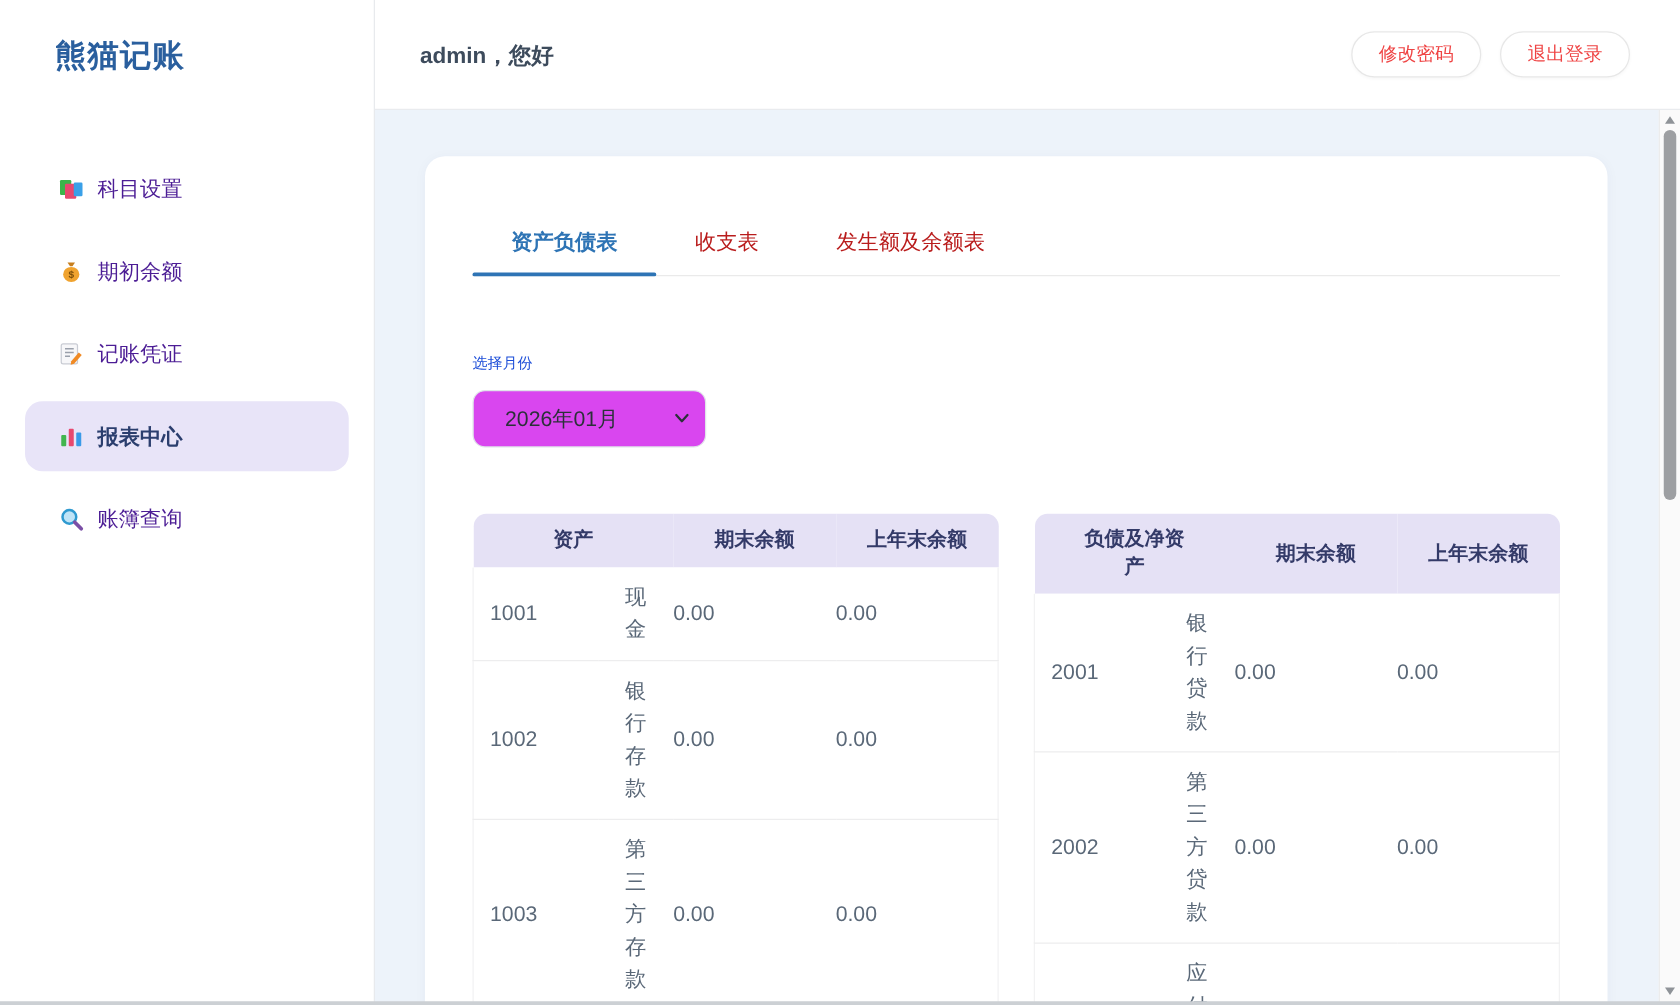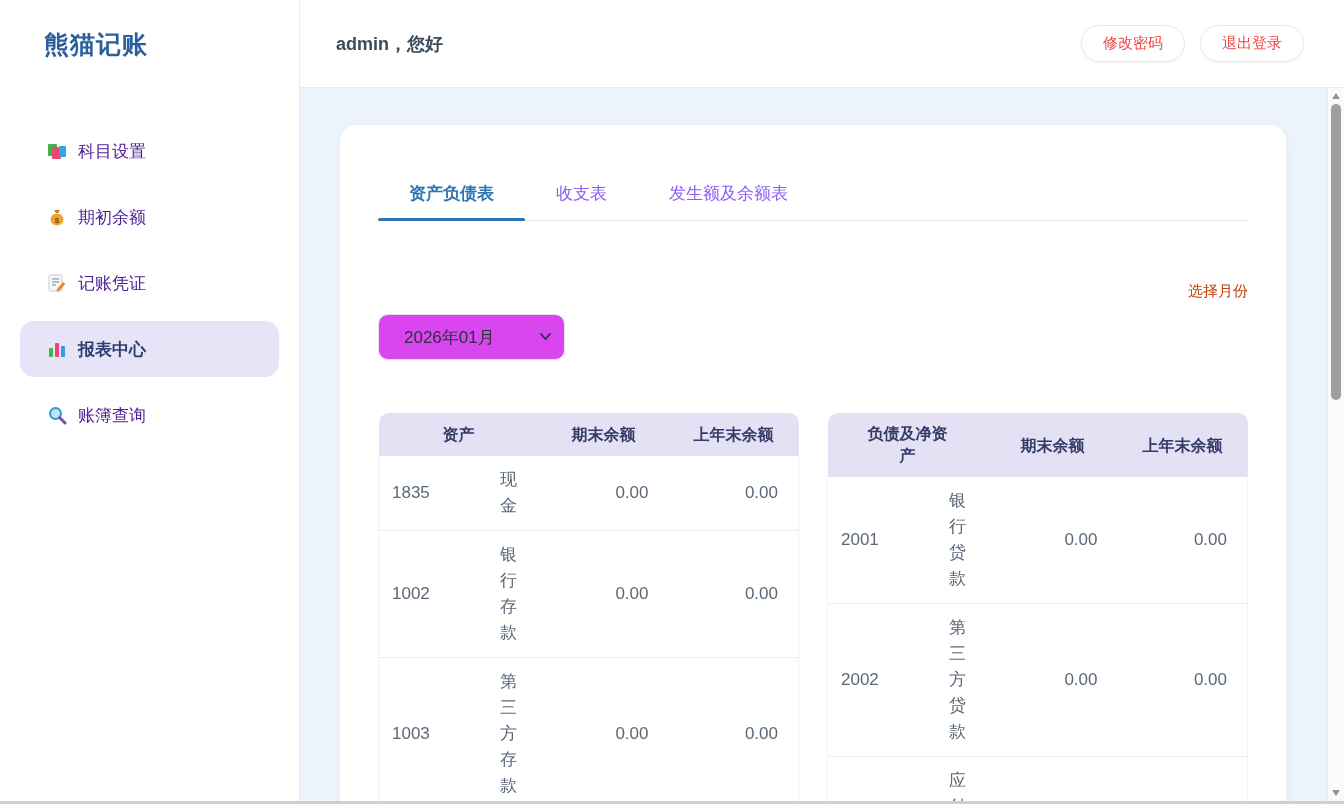--- a/index.html
+++ b/index.html
@@ -27,38 +27,38 @@
   .nav-icon{width:20px;height:20px;flex:0 0 20px;}
   
   .main-header{position:absolute;left:300px;top:0;width:1044px;height:88px;background:#fff;border-bottom:1px solid #e9ebee;display:flex;align-items:center;padding:0 40px 0 36px;}
   .greeting{font-size:18px;font-weight:bold;color:#3d4b5c;}
   .header-actions{margin-left:auto;display:flex;gap:15px;}
   .pill-btn{padding:0 21px;height:37px;border:1px solid #e7e7e7;border-radius:19px;background:#fff;color:#ef4444;font-size:15px;font-family:inherit;box-shadow:0 1px 3px rgba(0,0,0,0.04);cursor:pointer;text-align:center;}
   
   .content{position:absolute;left:300px;top:88px;width:1044px;height:716px;background:var(--content-bg);overflow:hidden;}
   .card{position:absolute;left:40px;top:37px;width:946px;height:860px;background:#fff;border-radius:16px;box-shadow:0 2px 10px rgba(40,60,100,0.04);padding:0 38px;}
   .tabs{display:flex;margin-top:44px;border-bottom:1px solid #eaeaea;}
-  .tab{padding:14px 31px 15px;font-size:17px;line-height:22px;color:#8b5cf6;cursor:pointer;position:relative;white-space:nowrap;}
+  .tab{padding:14px 31px 15px;font-size:17px;line-height:22px;color:#b91c1c;cursor:pointer;position:relative;white-space:nowrap;}
   .tab.active{color:var(--accent);font-weight:bold;}
   .tab.active::after{content:"";position:absolute;left:0;right:0;bottom:-1px;height:3px;background:var(--accent);border-radius:2px;}
   .filter{margin-top:61px;}
-  .filter-label{font-size:15px;color:#c2410c;text-align:right;}
+  .filter-label{font-size:12px;color:#1d4ed8;}
   .select-wrap{position:relative;width:187px;height:46px;margin-top:13px;}
   .month-select{width:100%;height:100%;appearance:none;-webkit-appearance:none;-moz-appearance:none;border:1px solid #e0e4e9;border-radius:10px;background:#d946ef;font-size:17px;color:#2b3139;padding:0 40px 0 25px;font-family:inherit;cursor:pointer;}
   .chevron{position:absolute;right:13px;top:16px;pointer-events:none;}
   
   .tables{display:flex;gap:28px;margin-top:53px;align-items:flex-start;}
   table{width:420px;border-collapse:collapse;table-layout:fixed;}
   thead th{background:var(--lavender);color:var(--navy);font-size:16px;font-weight:bold;padding:10px 4px;line-height:23px;text-align:center;vertical-align:middle;}
   thead th:first-child{border-top-left-radius:10px;}
   thead th:last-child{border-top-right-radius:10px;}
   .th-wrap{display:inline-block;max-width:92px;line-height:22px;}
   tbody td{border-bottom:1px solid #ededee;color:var(--body-text);font-size:17px;padding:11px 0;vertical-align:middle;background:#fff;}
   tbody td.code{border-left:1px solid #f2f2f3;padding-left:13px;text-align:left;}
-  tbody td.num{text-align:right;padding-right:20px;}
+  tbody td.num{padding-right:20px;}
   tbody td.num.prev{border-right:1px solid #f2f2f3;}
   .vname{width:19px;margin:0 auto;line-height:26px;word-break:break-all;text-align:center;}
   
   .scrollbar{position:absolute;right:0;top:88px;width:17px;height:716px;background:#fafafa;border-left:1px solid #ececec;}
   .sb-arrow{position:absolute;left:4px;width:0;height:0;border-left:4px solid transparent;border-right:4px solid transparent;}
   .sb-up{top:5px;border-bottom:6px solid #8f9398;}
   .sb-down{bottom:8px;border-top:6px solid #8f9398;}
   .sb-thumb{position:absolute;left:3px;top:16px;width:10px;height:296px;background:#9d9fa2;border-radius:6px;cursor:pointer;}
   .bottom-edge{position:absolute;left:0;bottom:0;width:1344px;height:3px;background:#ccd0d4;z-index:20;}
 </style>
@@ -159,21 +159,21 @@
           </colgroup>
         <thead>
           <tr>
             <th colspan="2"><span class="th-wrap">资产</span></th>
             <th>期末余额</th>
             <th>上年末余额</th>
           </tr>
         </thead>
         <tbody>
             <tr>
-              <td class="code">1835</td>
+              <td class="code">1001</td>
               <td class="name">
                 <div class="vname">现金</div>
               </td>
               <td class="num">0.00</td>
               <td class="num prev">0.00</td>
             </tr>
             <tr>
               <td class="code">1002</td>
               <td class="name">
                 <div class="vname">银行存款</div>

